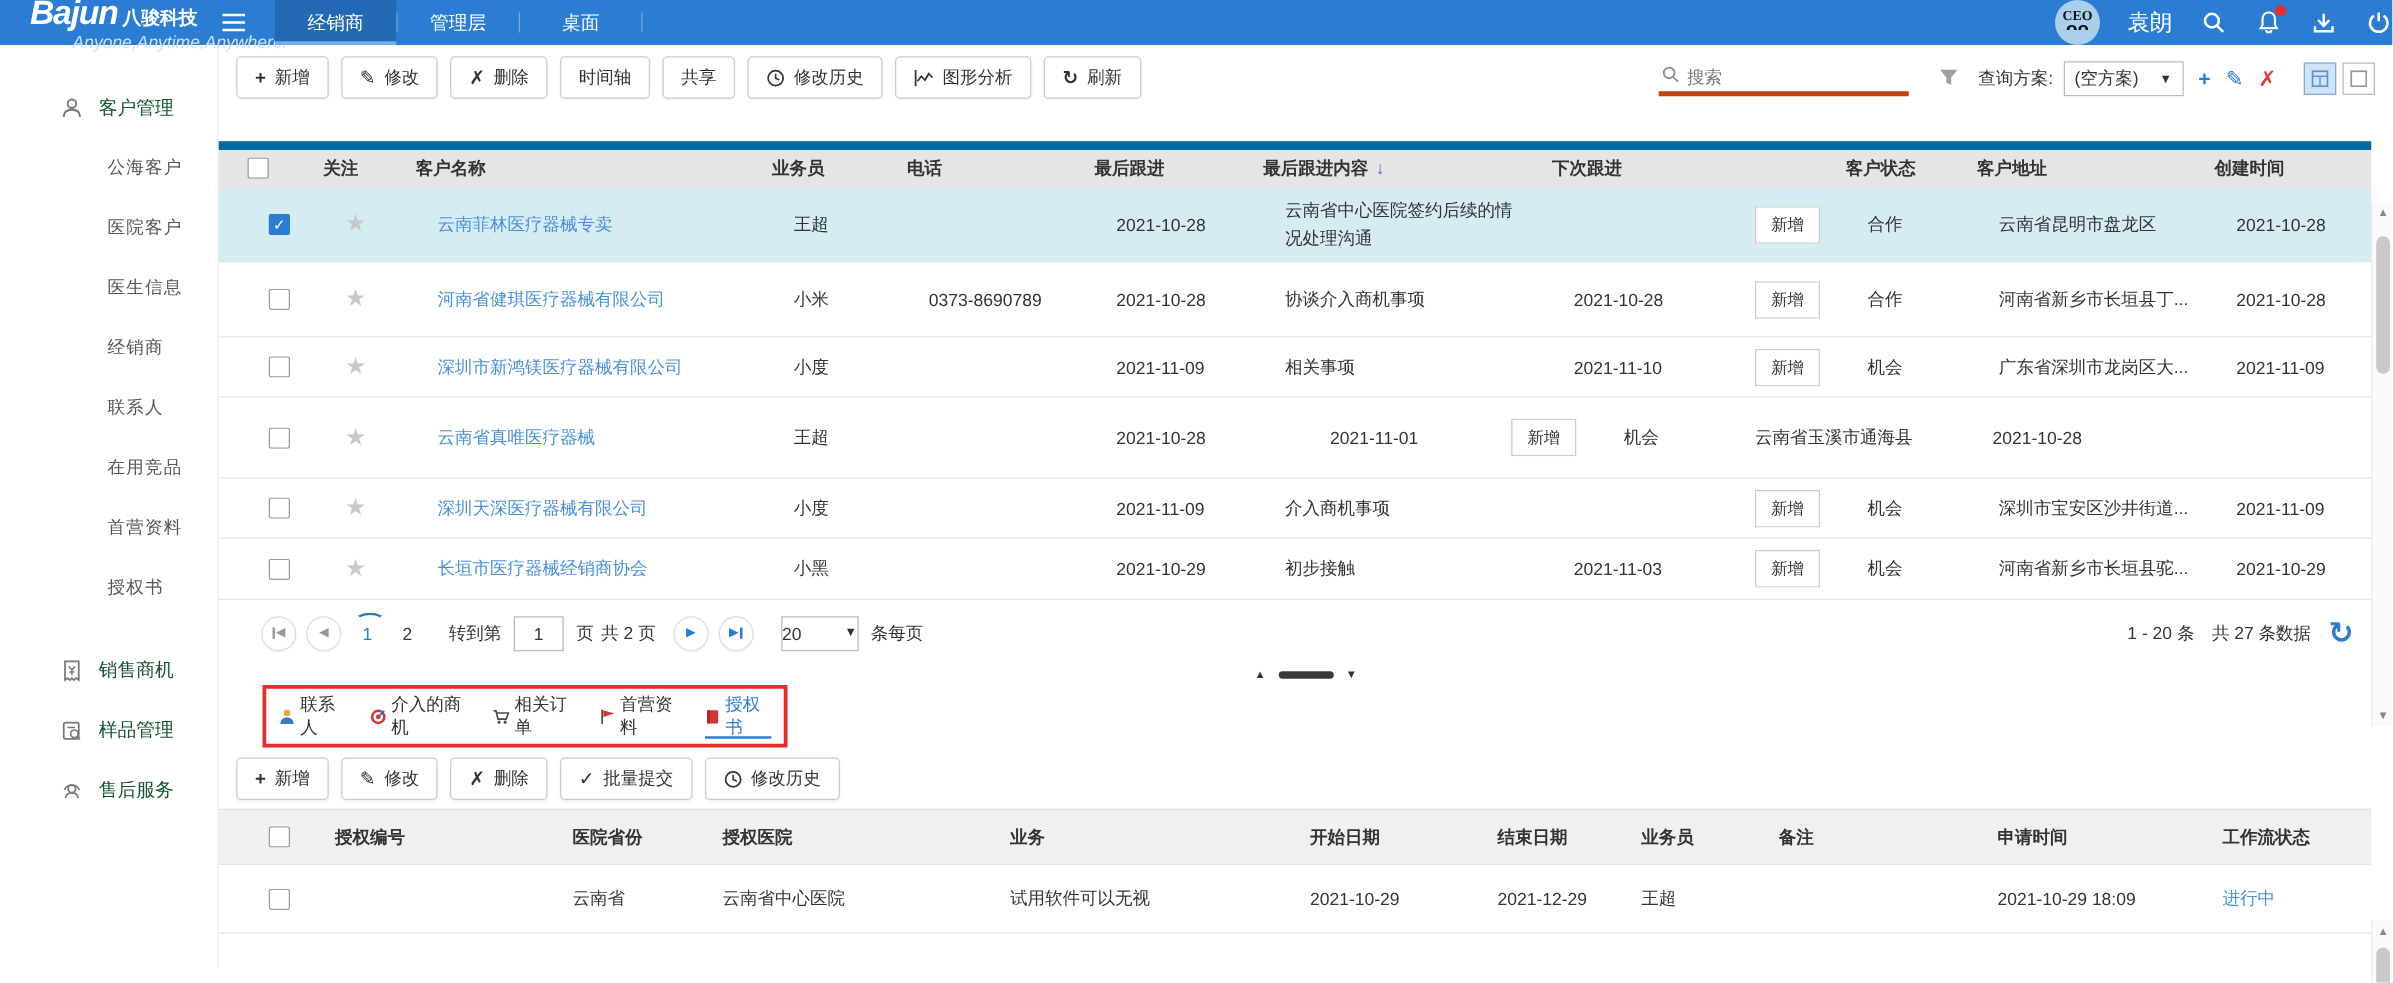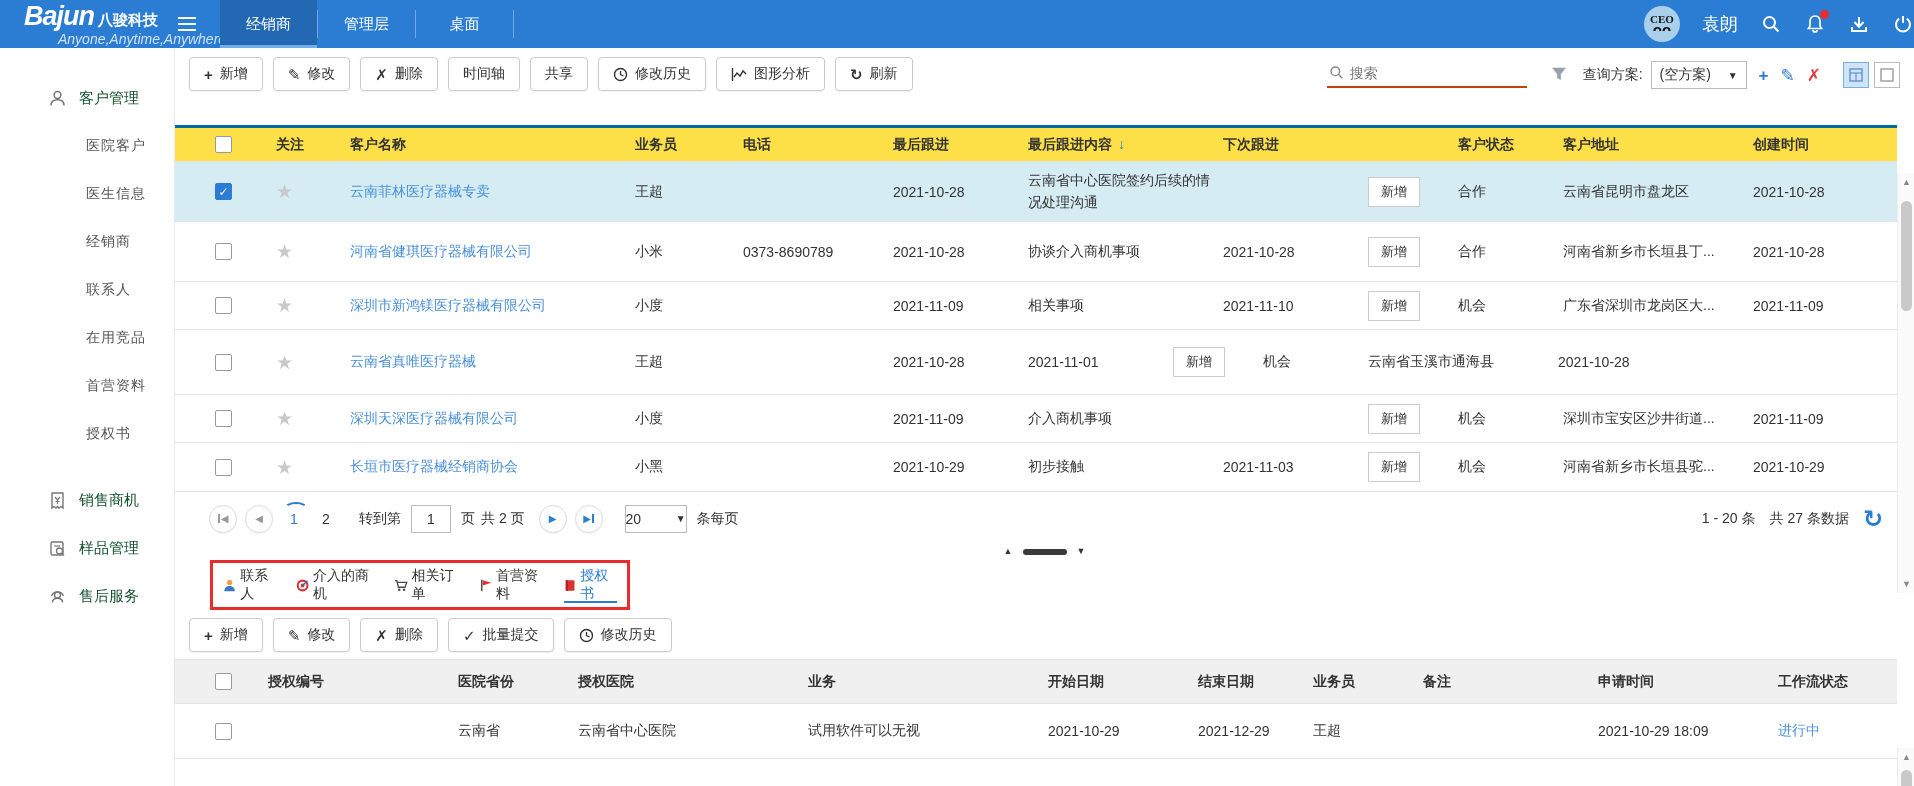--- a/index.html
+++ b/index.html
@@ -1,21 +1,21 @@
 <!DOCTYPE html>
 <html><head>
 <meta charset="utf-8">
 <style>
   * { margin:0; padding:0; box-sizing:border-box; }
   html,body { width:1914px; height:786px; overflow:hidden; }
   body { font-family:"Liberation Sans","DejaVu Sans",sans-serif; font-size:14px; color:#333; background:#fff; }
   .app { position:relative; width:1914px; height:786px; overflow:hidden; }
 
   
-  .topbar { height:48px; background:#2b7dd3; display:flex; align-items:stretch; color:#fff; position:relative; z-index:5; }
+  .topbar { height:36px; background:#2b7dd3; display:flex; align-items:stretch; color:#fff; position:relative; z-index:5; }
   .logo-wrap { width:178px; display:flex; align-items:center; padding-left:24px; }
   .logo-stack { line-height:1; }
   .logo-row { display:flex; align-items:baseline; }
   .logo-bajun { font-size:27px; font-weight:bold; font-style:italic; letter-spacing:-1px; }
   .logo-cn { font-size:15px; font-weight:bold; margin-left:4px; }
   .logo-tag { font-size:14px; font-style:italic; color:#cfe2f5; margin-top:2px; margin-left:34px; }
   .hamburger { width:30px; display:flex; flex-direction:column; justify-content:center; gap:4px; margin-right:12px; cursor:pointer; }
   .hamburger span { display:block; width:18px; height:2px; background:#fff; }
   .nav-tabs { display:flex; align-items:stretch; }
   .nav-tab { width:97px; display:flex; align-items:center; justify-content:center; font-size:15px; cursor:pointer; position:relative; }
@@ -40,50 +40,50 @@
   .side-group .gicon { width:19px; height:19px; flex:none; display:flex; align-items:center; justify-content:center; }
   .side-sub { height:48px; display:flex; align-items:center; padding-left:86px; font-size:14px; color:#555; cursor:pointer; letter-spacing:1px; }
   .main { flex:1; min-width:0; position:relative; background:#fff; }
 
   
   .toolbar { height:77px; display:flex; align-items:flex-start; padding:9px 14px 0 14px; }
   .tbtn { height:34px; display:flex; align-items:center; gap:7px; background:#fff; border:1px solid #ccc; border-radius:4px; padding:0 14px; margin-right:10px; font-size:14px; color:#333; cursor:pointer; box-shadow:0 1px 2px rgba(0,0,0,0.06); white-space:nowrap; }
   .tbtn .bicon { font-size:15px; line-height:1; font-weight:bold; }
   .tbtn svg { display:block; }
   .toolbar-right { margin-left:auto; display:flex; align-items:center; padding-top:4px; }
-  .search-box { display:flex; align-items:flex-start; gap:6px; width:200px; border-bottom:2px solid #c2410c; padding:3px 2px; margin-right:24px; }
+  .search-box { display:flex; align-items:center; gap:6px; width:200px; border-bottom:4px solid #c2410c; padding:3px 2px; margin-right:24px; }
   .search-box input { border:none; outline:none; font-size:14px; width:160px; color:#333; background:transparent; font-family:inherit; }
   .search-box input::placeholder { color:#777; }
   .funnel { margin-right:16px; cursor:pointer; }
   .scheme-label { font-size:14px; color:#333; margin-right:8px; white-space:nowrap; }
   .scheme-select { width:96px; height:28px; border:1px solid #bbb; background:#fff; display:flex; align-items:center; justify-content:space-between; padding:4px 8px; font-size:14px; cursor:pointer; margin-right:12px; }
   .scheme-select .caret { font-size:10px; color:#333; }
   .mini-act { font-size:17px; font-weight:bold; margin-right:12px; cursor:pointer; line-height:1; }
   .mini-act.blue { color:#2b7dd3; }
   .mini-act.red { color:#e23b3b; }
   .view-toggles { display:flex; margin-left:10px; }
   .vtog { width:26px; height:26px; border:1px solid #bbb; display:flex; align-items:center; justify-content:center; cursor:pointer; background:#fff; }
   .vtog.active { background:#cfe4f7; border-color:#7aaede; }
   .vtog + .vtog { margin-left:5px; }
 
   
   .grid { width:1722px; }
   .grow { display:flex; align-items:center; border-bottom:1px solid #e4e4e4; background:#fff; }
-  .grow.header { background:#fde047; border-top:3px solid #0369a1; height:37px; font-weight:bold; color:#333; }
+  .grow.header { background:#e5e5e5; border-top:7px solid #0369a1; height:37px; font-weight:bold; color:#333;justify-content:center; }
   .grow.selected { background:#d5ecf3; }
   .gc { padding-left:8px; overflow:hidden; white-space:nowrap; text-overflow:ellipsis; }
   .gc.wrap { white-space:normal; line-height:1.55; }
   .c-check { width:85px; padding-left:40px; flex:none; }
   .c-star  { width:70px; flex:none; text-align:left; padding-left:16px; }
   .c-name  { width:290px; flex:none; padding-left:20px; }
   .c-sales { width:115px; flex:none; padding-left:15px; }
   .c-phone { width:150px; flex:none; }
   .c-last  { width:135px; flex:none; }
   .c-content { width:195px; flex:none; }
-  .c-next  { width:145px; flex:none; }
+  .c-next  { width:145px; flex:none;margin-left:36px; }
   .c-add   { width:90px; flex:none; }
   .c-status{ width:105px; flex:none; }
   .c-addr  { width:190px; flex:none; }
   .c-created { width:151px; flex:none; }
   .chk { width:17px; height:17px; border:1px solid #9a9a9a; border-radius:2px; background:#fff; display:flex; align-items:center; justify-content:center; cursor:pointer; }
   .chk.checked { background:#2b7dd3; border-color:#2b7dd3; color:#fff; font-size:12px; font-weight:bold; }
   .star { color:#c9c9c9; font-size:19px; cursor:pointer; }
   .lnk { color:#4a90d9; cursor:pointer; }
   .sort-arrow { color:#2b7dd3; font-weight:bold; margin-left:6px; }
   .addbtn { display:inline-block; border:1px solid #ccc; background:#fff; padding:5px 12px; font-size:13px; color:#333; cursor:pointer; }
@@ -219,20 +219,21 @@
     <div class="sidebar">
       <div class="side-group">
         <span class="gicon">
           <svg width="19" height="19" viewBox="0 0 19 19">
               <circle cx="9.5" cy="6" r="3.4" fill="none" stroke="#777" stroke-width="1.5"></circle>
               <path d="M3 16.5 C3 12.5 6 10.8 9.5 10.8 C13 10.8 16 12.5 16 16.5" fill="none" stroke="#777" stroke-width="1.5"></path>
             </svg>
         </span>
         <span>客户管理</span>
       </div>
+      <div class="side-sub">公海客户</div>
       <div class="side-sub">医院客户</div>
       <div class="side-sub">医生信息</div>
       <div class="side-sub">经销商</div>
       <div class="side-sub">联系人</div>
       <div class="side-sub">在用竞品</div>
       <div class="side-sub">首营资料</div>
       <div class="side-sub">授权书</div>
 
       <div class="side-group gap-top">
         <span class="gicon">

